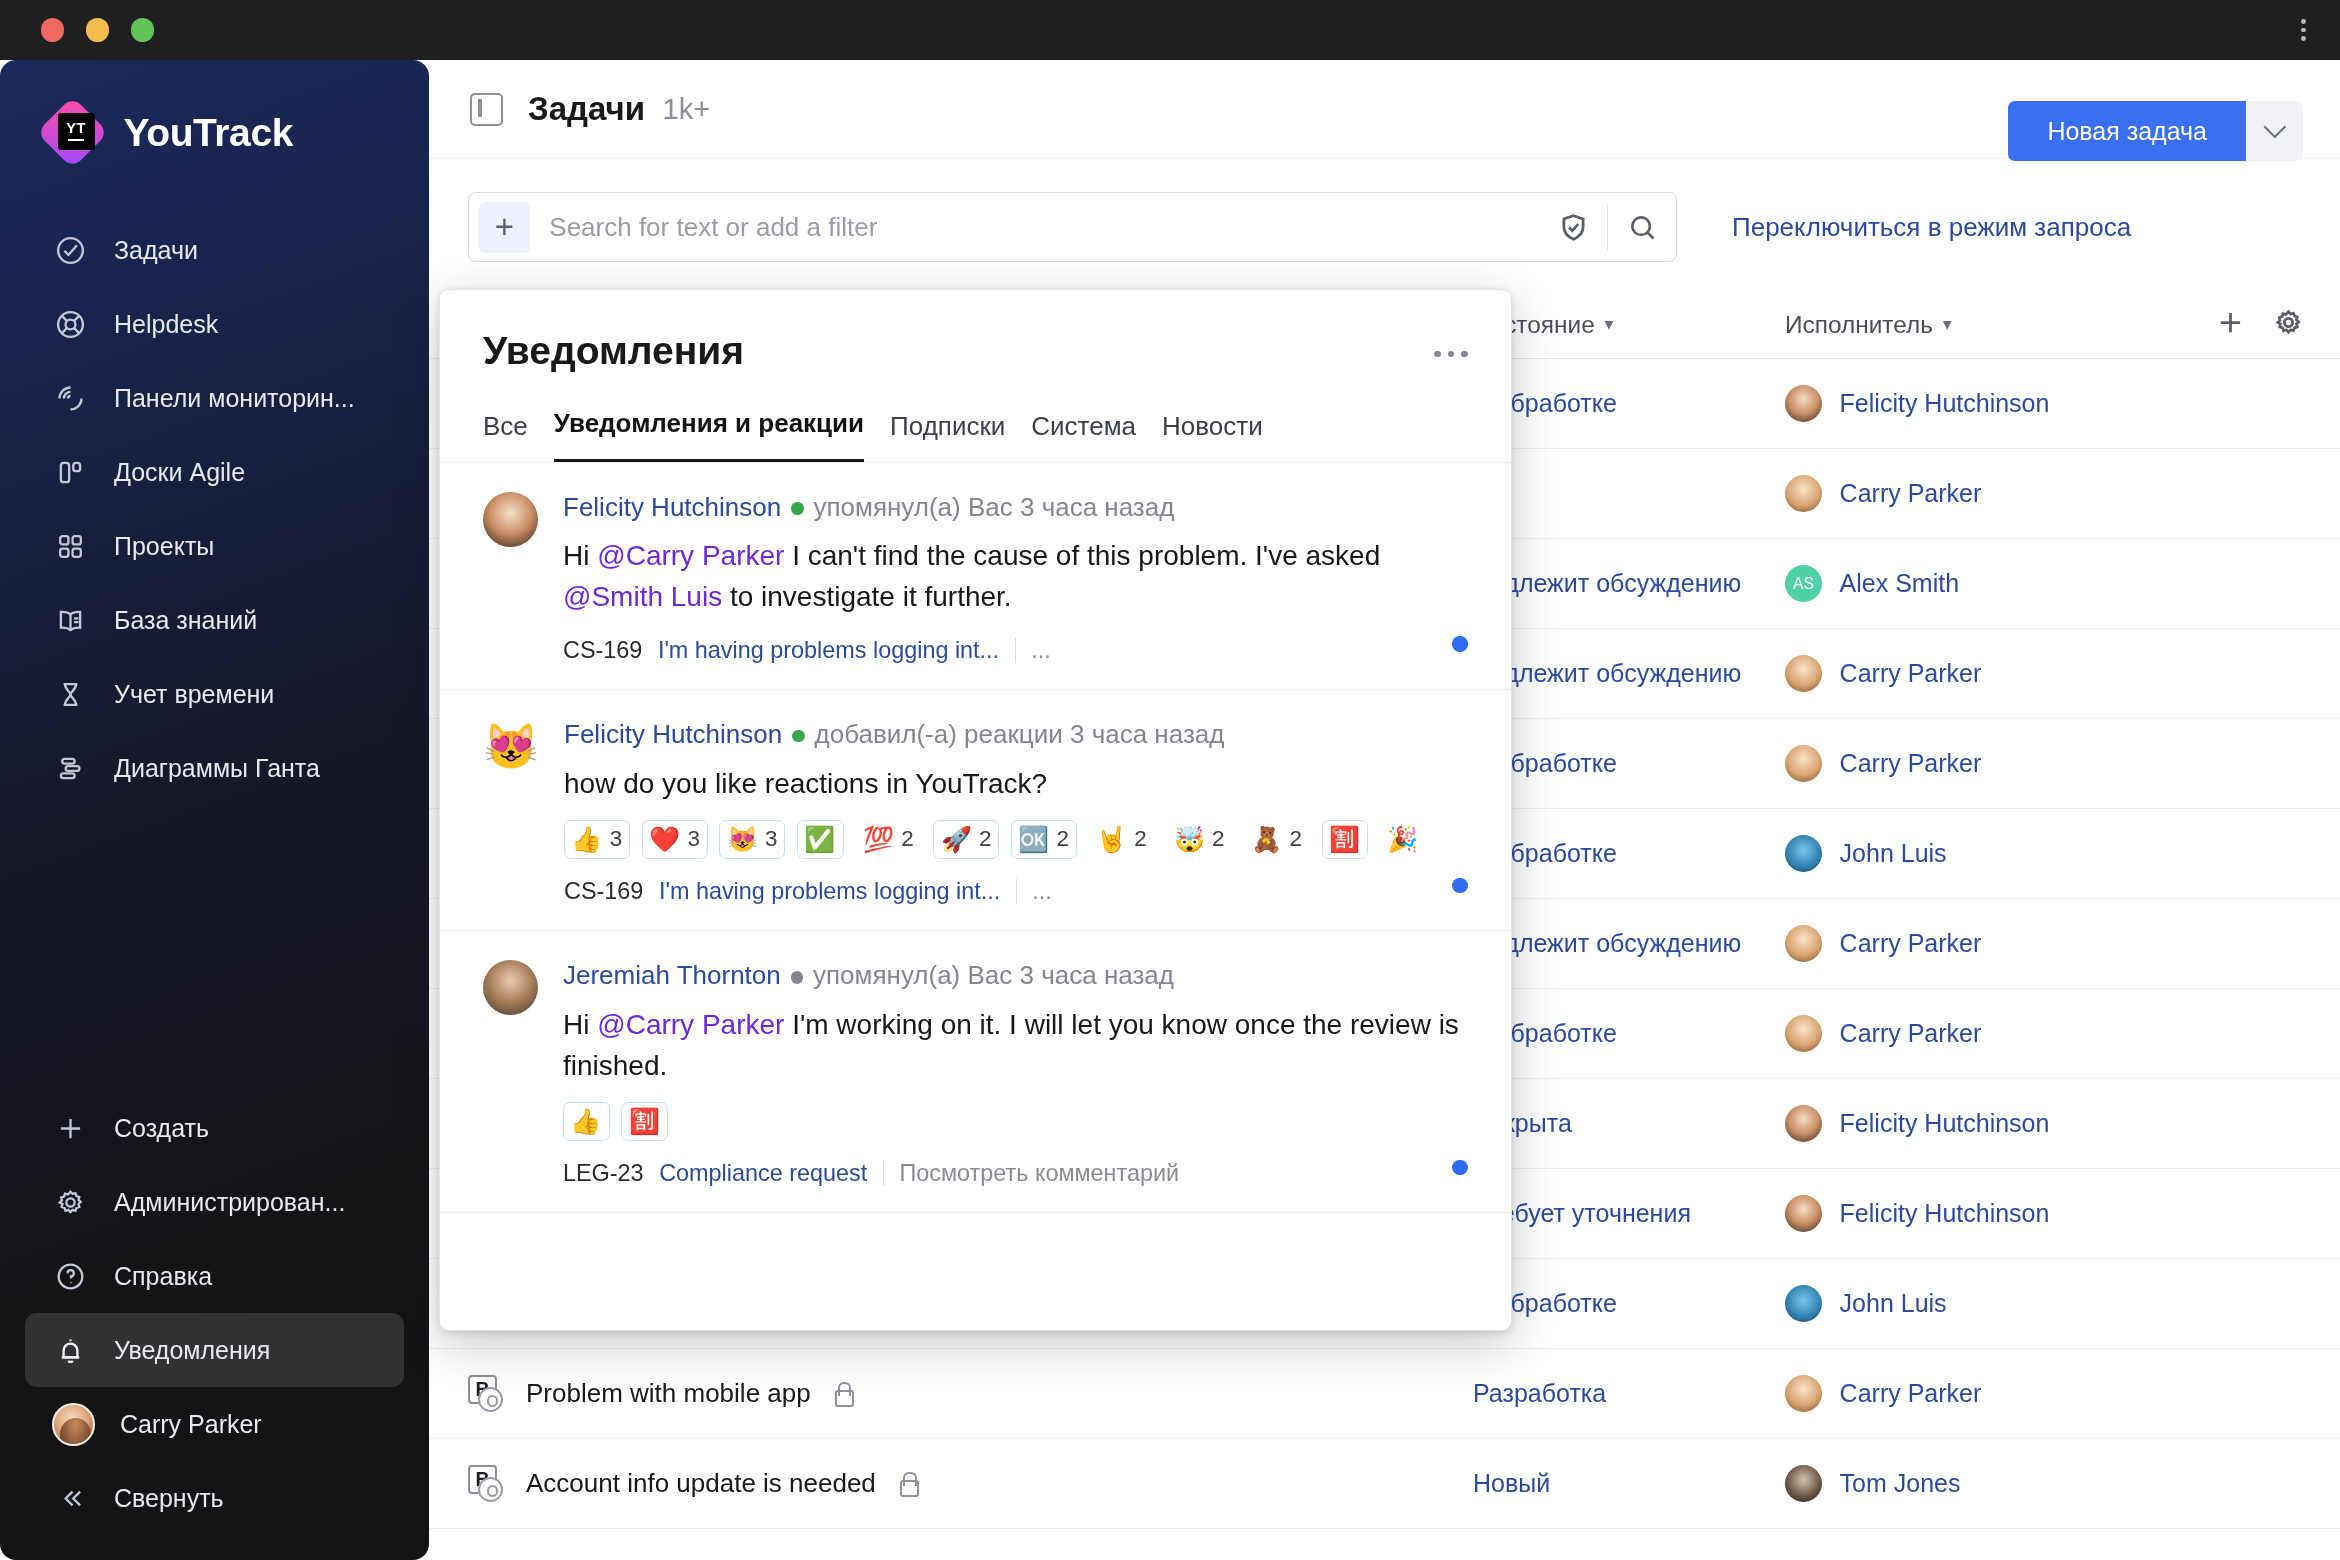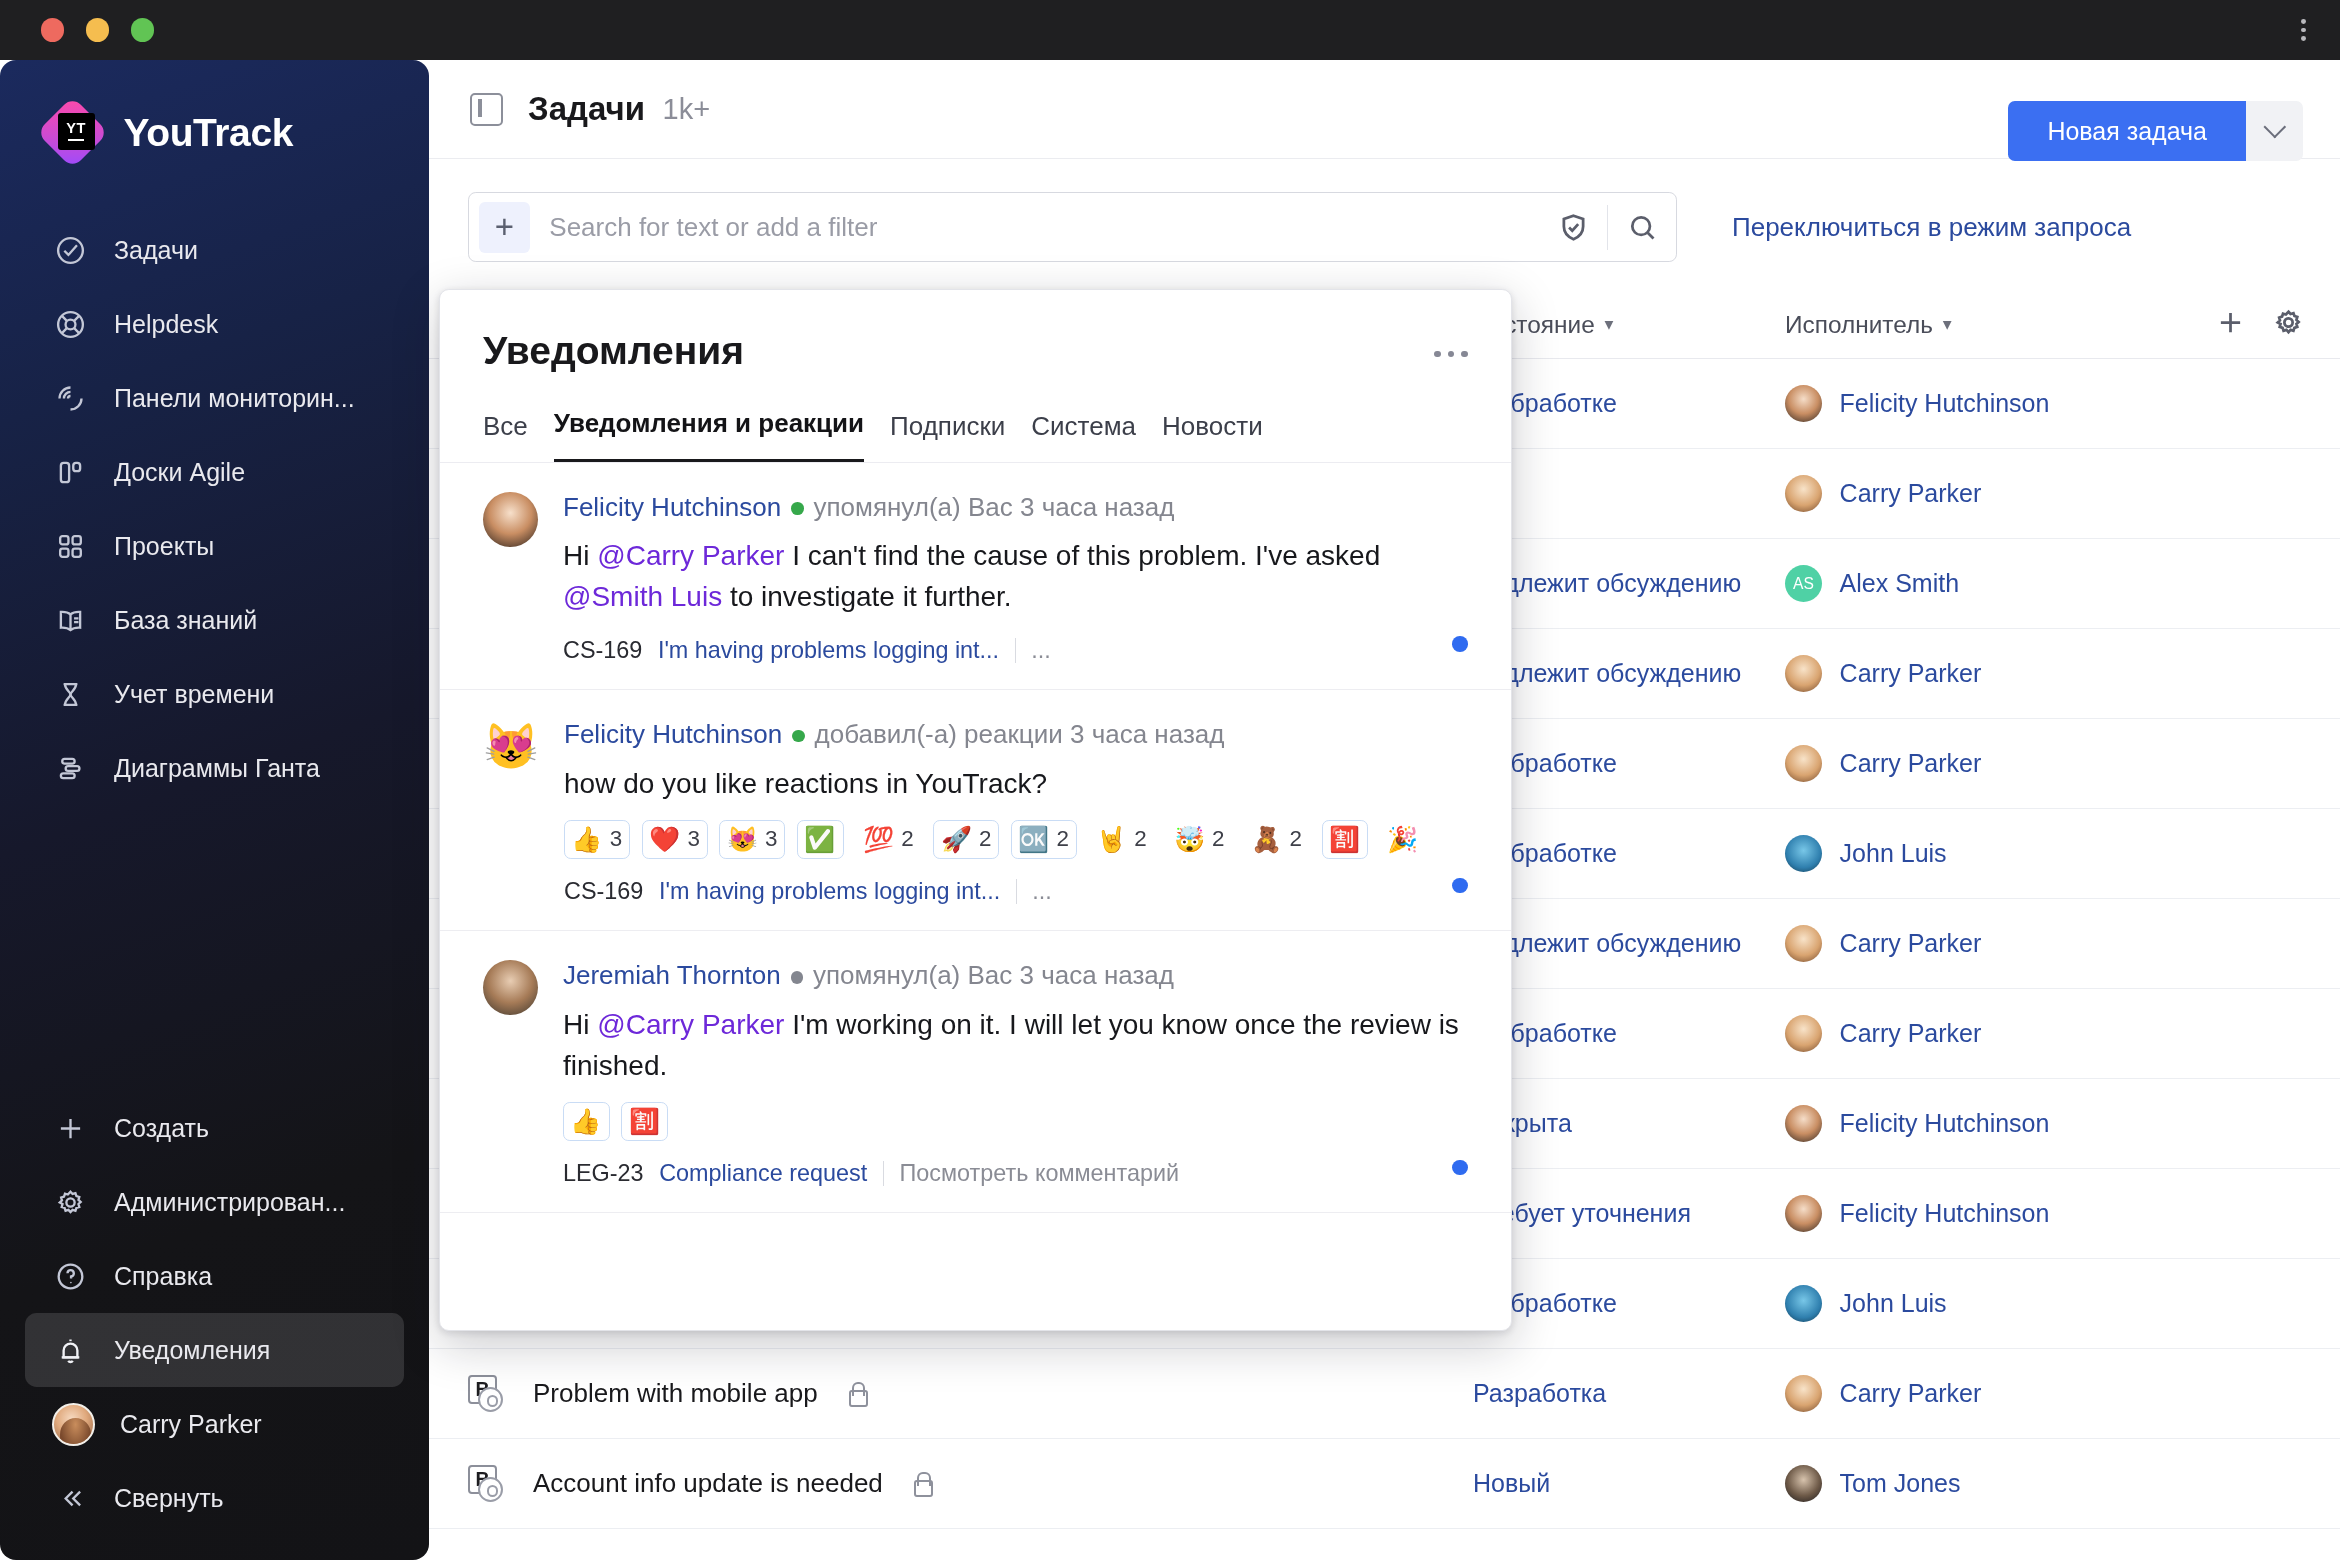--- a/index.html
+++ b/index.html
@@ -147,21 +147,21 @@
   .col-summary { flex: 0 0 1005px; }
   .col-state { flex: 0 0 312px; }
   .col-assignee { flex: 0 0 419px; }
   .head-actions { margin-left: auto; display:flex; align-items:center; gap: 25px; padding-right: 35px; }
   .head-actions svg { width: 33px; height: 33px; stroke:#5b5e6b; fill:none; stroke-width: 2; }
 
   .row {
     display:flex; align-items:center; height: 90px;
     border-bottom: 1px solid #eceef2; padding-left: 39px;
   }
-  .cell-summary { flex: 0 0 1005px; display:flex; align-items:center; gap: 28px; }
+  .cell-summary { flex: 0 0 1005px; display:flex; align-items:center; gap: 21px; }
   .cell-state { flex: 0 0 312px; font-size: 25px; color: #2b4a9e; }
   .cell-assignee { flex: 0 0 419px; display:flex; align-items:center; gap: 17.6px; font-size: 25px; color: #2b4a9e; }
   .issue-type {
     position: relative; width: 37px; height: 37px; flex: 0 0 37px;
   }
   .issue-type .sq {
     position:absolute; left:0; top:0; width: 29px; height: 29px;
     border: 2px solid #8c8f9a; border-radius: 3.9px; color:#1d1d20;
     font-size: 19.5px; font-weight: 700; text-align:center; line-height: 25px;
     background:#fff;

